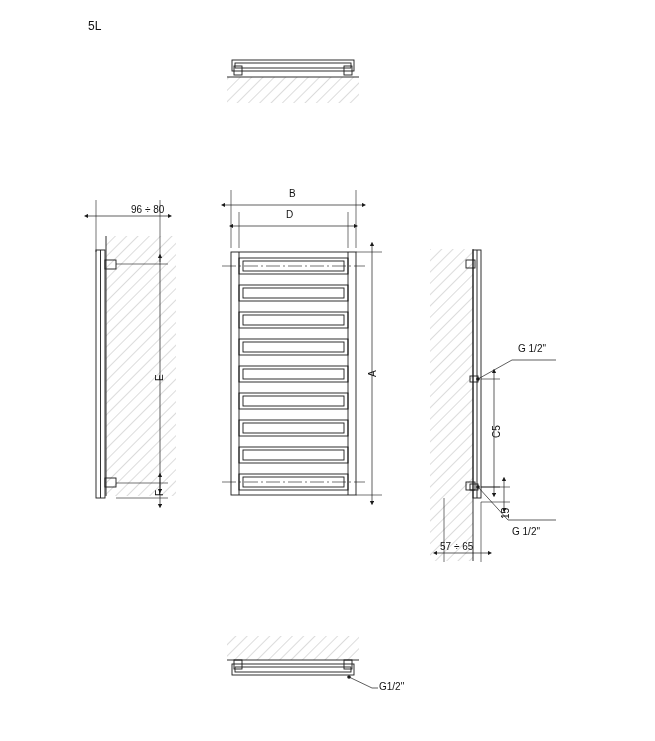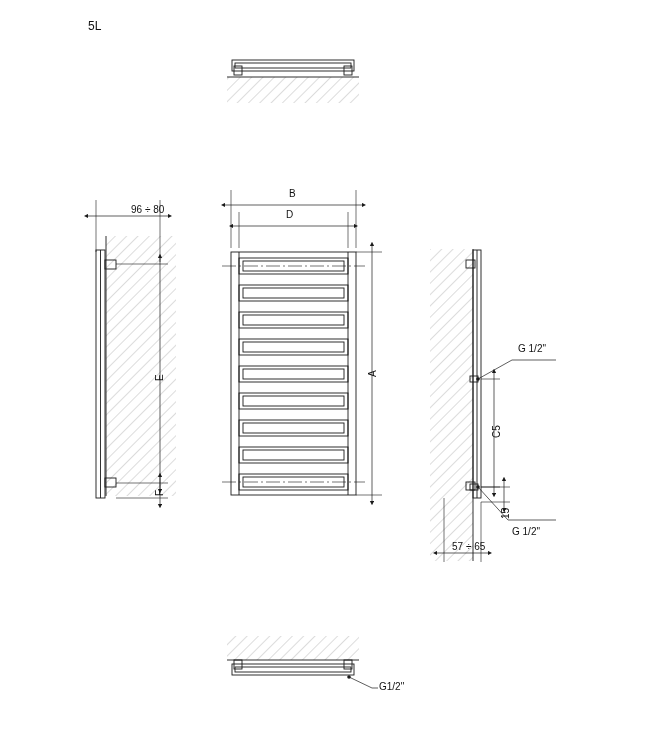--- a/index.html
+++ b/index.html
@@ -218,17 +218,17 @@
   <div class="lbl rot90" style="left:368px; top:377px;">A</div>
 
   <div class="lbl" style="left:518px; top:344px;">G 1/2"</div>
 
   <div class="lbl rot90" style="left:492px; top:438px;">C5</div>
 
   <div class="lbl rot90" style="left:501px; top:519px;">15</div>
 
   <div class="lbl" style="left:512px; top:527px;">G 1/2"</div>
 
-  <div class="lbl" style="left:452px; top:542px;">57 ÷ 65</div>
+  <div class="lbl" style="left:440px; top:542px;">57 ÷ 65</div>
 
   <div class="lbl" style="left:379px; top:682px;">G1/2"</div>
 
 </div>
 
 </body></html>

